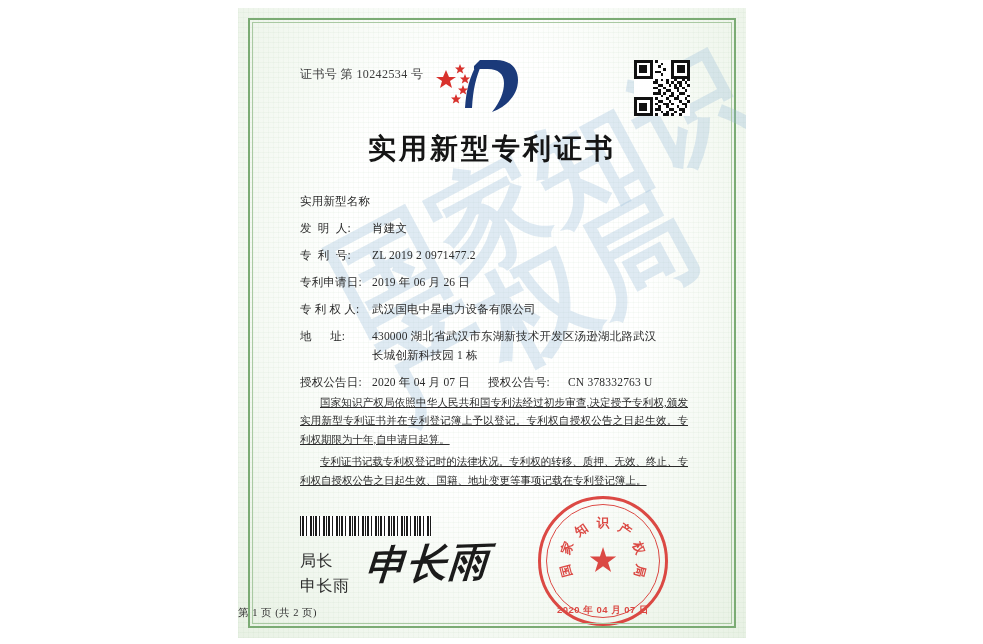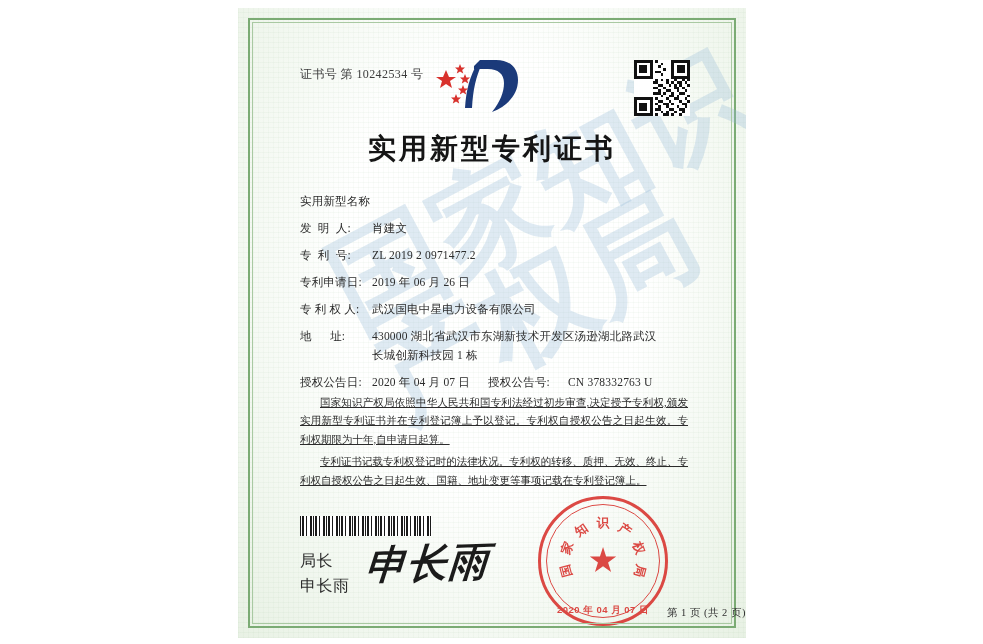--- a/index.html
+++ b/index.html
@@ -275,21 +275,21 @@
     color: #d8312c;
     letter-spacing: 0.5px;
   }
 
   
   .footer {
     position: absolute;
     left: 0;
     right: 0;
     bottom: 18px;
-    text-align: right;
+    text-align: left;
     font-size: 10.5px;
     color: #303030;
     letter-spacing: 0.5px;
   }
 </style>
 </head>
 <body>
 
 <div id="page">
 

